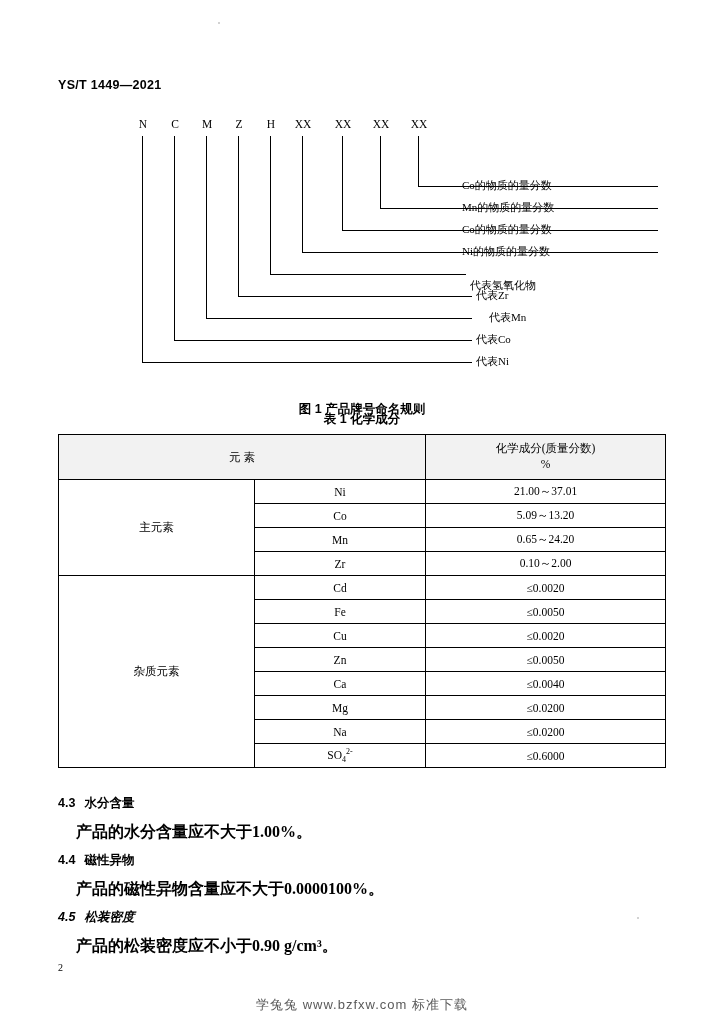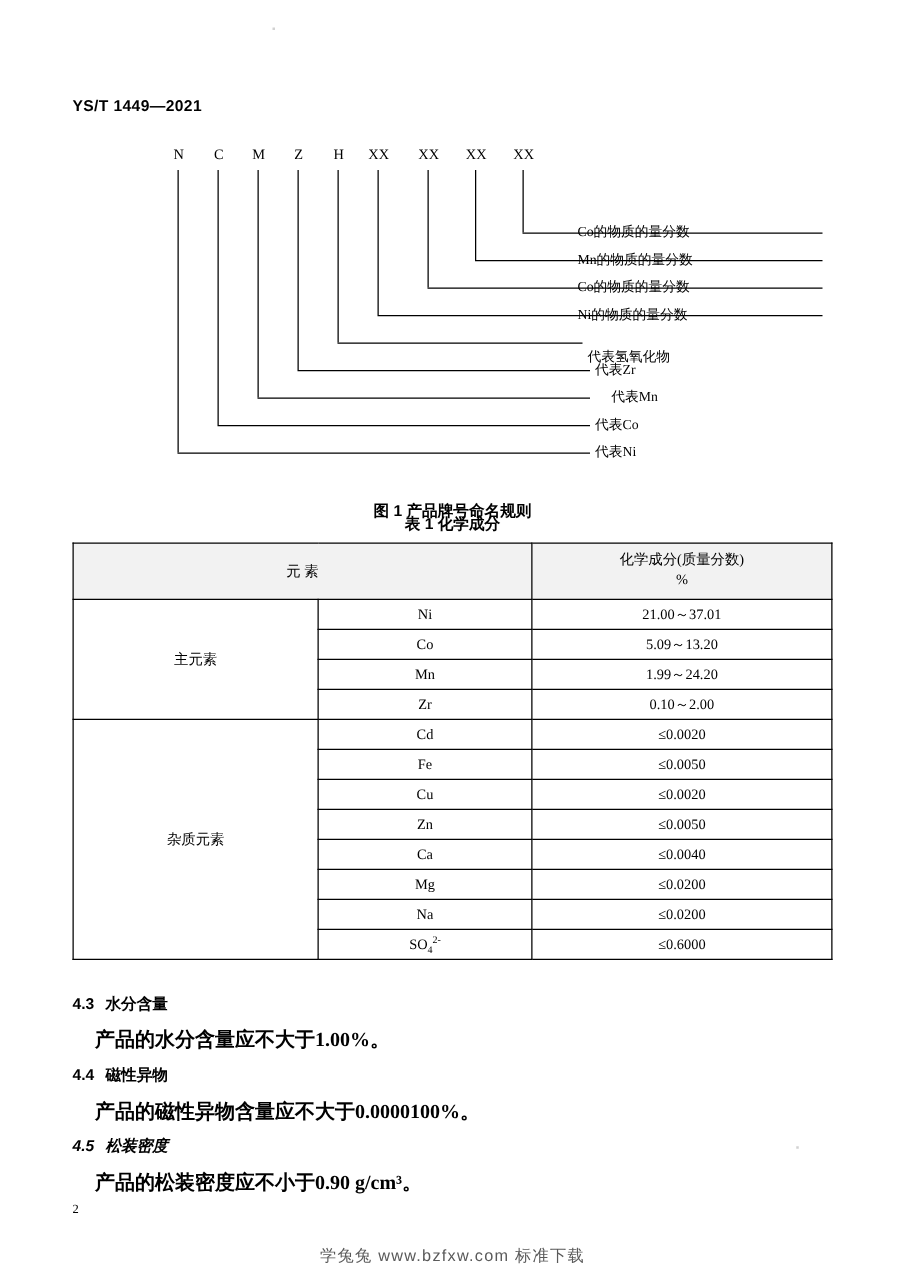--- a/index.html
+++ b/index.html
@@ -241,21 +241,21 @@
         <td rowspan="4" style="width:195px;">主元素</td>
         <td style="width:170px;">Ni</td>
         <td>21.00～37.01</td>
       </tr>
       <tr>
         <td>Co</td>
         <td>5.09～13.20</td>
       </tr>
       <tr>
         <td>Mn</td>
-        <td>1.99～24.20</td>
+        <td>0.65～24.20</td>
       </tr>
       <tr>
         <td>Zr</td>
         <td>0.10～2.00</td>
       </tr>
 
       <tr>
         <td rowspan="8">杂质元素</td>
         <td>Cd</td>
         <td>≤0.0020</td>

